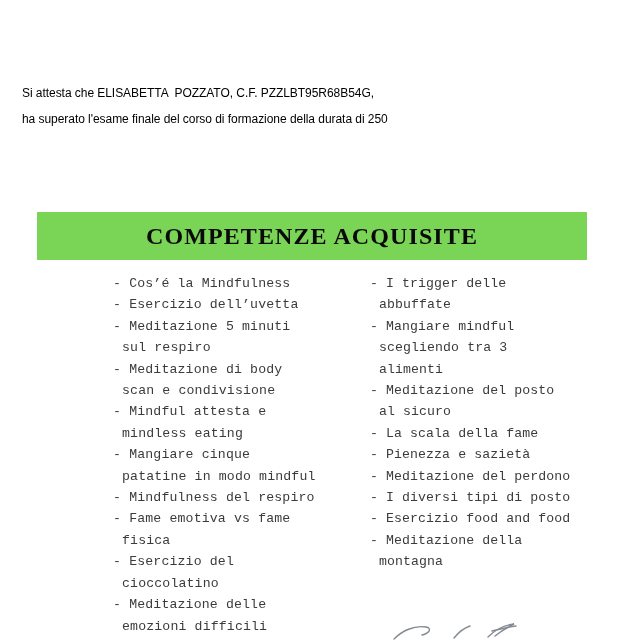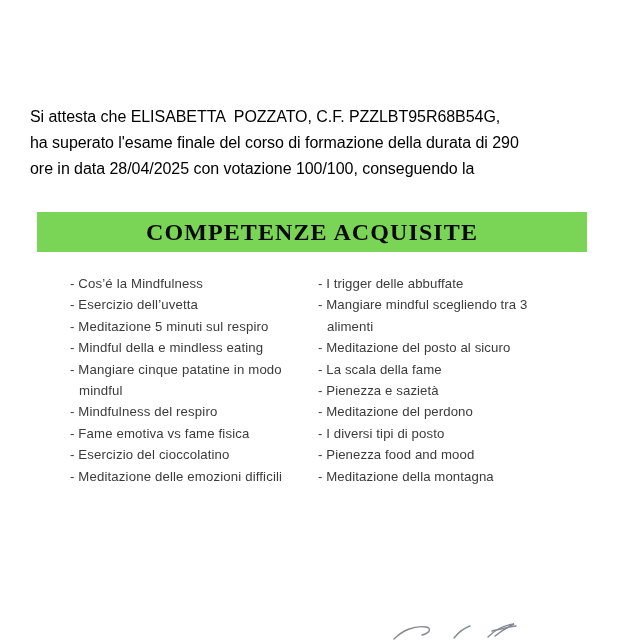--- a/index.html
+++ b/index.html
@@ -18,42 +18,41 @@
   .page {
     position: relative;
     width: 640px;
     height: 640px;
     background: #ffffff;
   }
 
   
   .attestation {
     position: absolute;
-    left: 30px;
+    left: 22px;
     top: 80px;
     width: 560px;
     font-family: "Liberation Sans", sans-serif;
-    font-size: 16px;
+    font-size: 12px;
     line-height: 26px;
     color: #000000;
     letter-spacing: -0.05px;
-    margin-top: 24px;
   }
   .attestation .ln {
     display: block;
     white-space: pre;
   }
 
   
   .banner {
     position: absolute;
     left: 37px;
     top: 212px;
     width: 550px;
-    height: 40px;
+    height: 48px;
     background: #7ad456;
     display: flex;
     align-items: center;
     justify-content: center;
   }
   .banner-title {
     font-family: "Liberation Serif", "DejaVu Serif", serif;
     font-weight: bold;
     font-size: 24px;
     letter-spacing: 1.1px;
@@ -66,32 +65,33 @@
     position: absolute;
     left: 0;
     top: 273px;
     width: 640px;
   }
   .col {
     position: absolute;
     top: 0;
   }
   .col-left  { left: 70px;  width: 250px; }
-  .col-right { left: 318px; width: 245px; }
+  .col-right { left: 327px; width: 245px; }
 
   .comp-item {
-    font-family: Liberation Sans, sans-serif;
+    font-family: Liberation Mono, monospace;
     font-size: 13.2px;
     font-weight: 300;
     line-height: 21.4px;
     color: #3b3b3b;
     letter-spacing: 0.15px;
     white-space: normal;
     text-indent: -9px;
     padding-left: 9px;
+    margin-left: 43px;
   }
   .col-right .comp-item {
     letter-spacing: 0.1px;
   }
 
   
   .signature {
     position: absolute;
     left: 392px;
     top: 620px;
@@ -102,51 +102,51 @@
   }
   .signature svg { display: block; }
 </style>
 </head>
 <body>
 
 <div class="page">
 
   <div class="attestation">
     <span class="ln">Si attesta che ELISABETTA  POZZATO, C.F. PZZLBT95R68B54G,</span>
-    <span class="ln">ha superato l'esame finale del corso di formazione della durata di 290</span>
-    <span class="ln">ore in data 28/04/2025 con votazione 100/100, conseguendo la</span>
+    <span class="ln">ha superato l'esame finale del corso di formazione della durata di 250</span>
   </div>
 
   <div class="banner">
     <span class="banner-title">COMPETENZE ACQUISITE</span>
   </div>
 
   <div class="columns">
 
     <div class="col col-left">
       <div class="comp-item">- Cos’é la Mindfulness</div>
       <div class="comp-item">- Esercizio dell’uvetta</div>
       <div class="comp-item">- Meditazione 5 minuti sul respiro</div>
-      <div class="comp-item">- Mindful della e mindless eating</div>
+      <div class="comp-item">- Meditazione di body scan e condivisione</div>
+      <div class="comp-item">- Mindful attesta e mindless eating</div>
       <div class="comp-item">- Mangiare cinque patatine in modo mindful</div>
       <div class="comp-item">- Mindfulness del respiro</div>
       <div class="comp-item">- Fame emotiva vs fame fisica</div>
       <div class="comp-item">- Esercizio del cioccolatino</div>
       <div class="comp-item">- Meditazione delle emozioni difficili</div>
     </div>
 
     <div class="col col-right">
       <div class="comp-item">- I trigger delle abbuffate</div>
       <div class="comp-item">- Mangiare mindful scegliendo tra 3 alimenti</div>
       <div class="comp-item">- Meditazione del posto al sicuro</div>
       <div class="comp-item">- La scala della fame</div>
       <div class="comp-item">- Pienezza e sazietà</div>
       <div class="comp-item">- Meditazione del perdono</div>
       <div class="comp-item">- I diversi tipi di posto</div>
-      <div class="comp-item">- Pienezza food and mood</div>
+      <div class="comp-item">- Esercizio food and food</div>
       <div class="comp-item">- Meditazione della montagna</div>
     </div>
 
   </div>
 
   <div class="signature">
     <svg width="180" height="20" viewBox="0 0 180 20" xmlns="http://www.w3.org/2000/svg" aria-hidden="true">
       <g fill="none" stroke="#5a636e" stroke-linecap="round" stroke-width="1.4" opacity="0.75">
         <path d="M2 19 C 10 11, 22 5, 34 7 C 40 8, 38 13, 30 15"></path>
         <path d="M62 18 C 66 13, 72 8, 78 6"></path>

